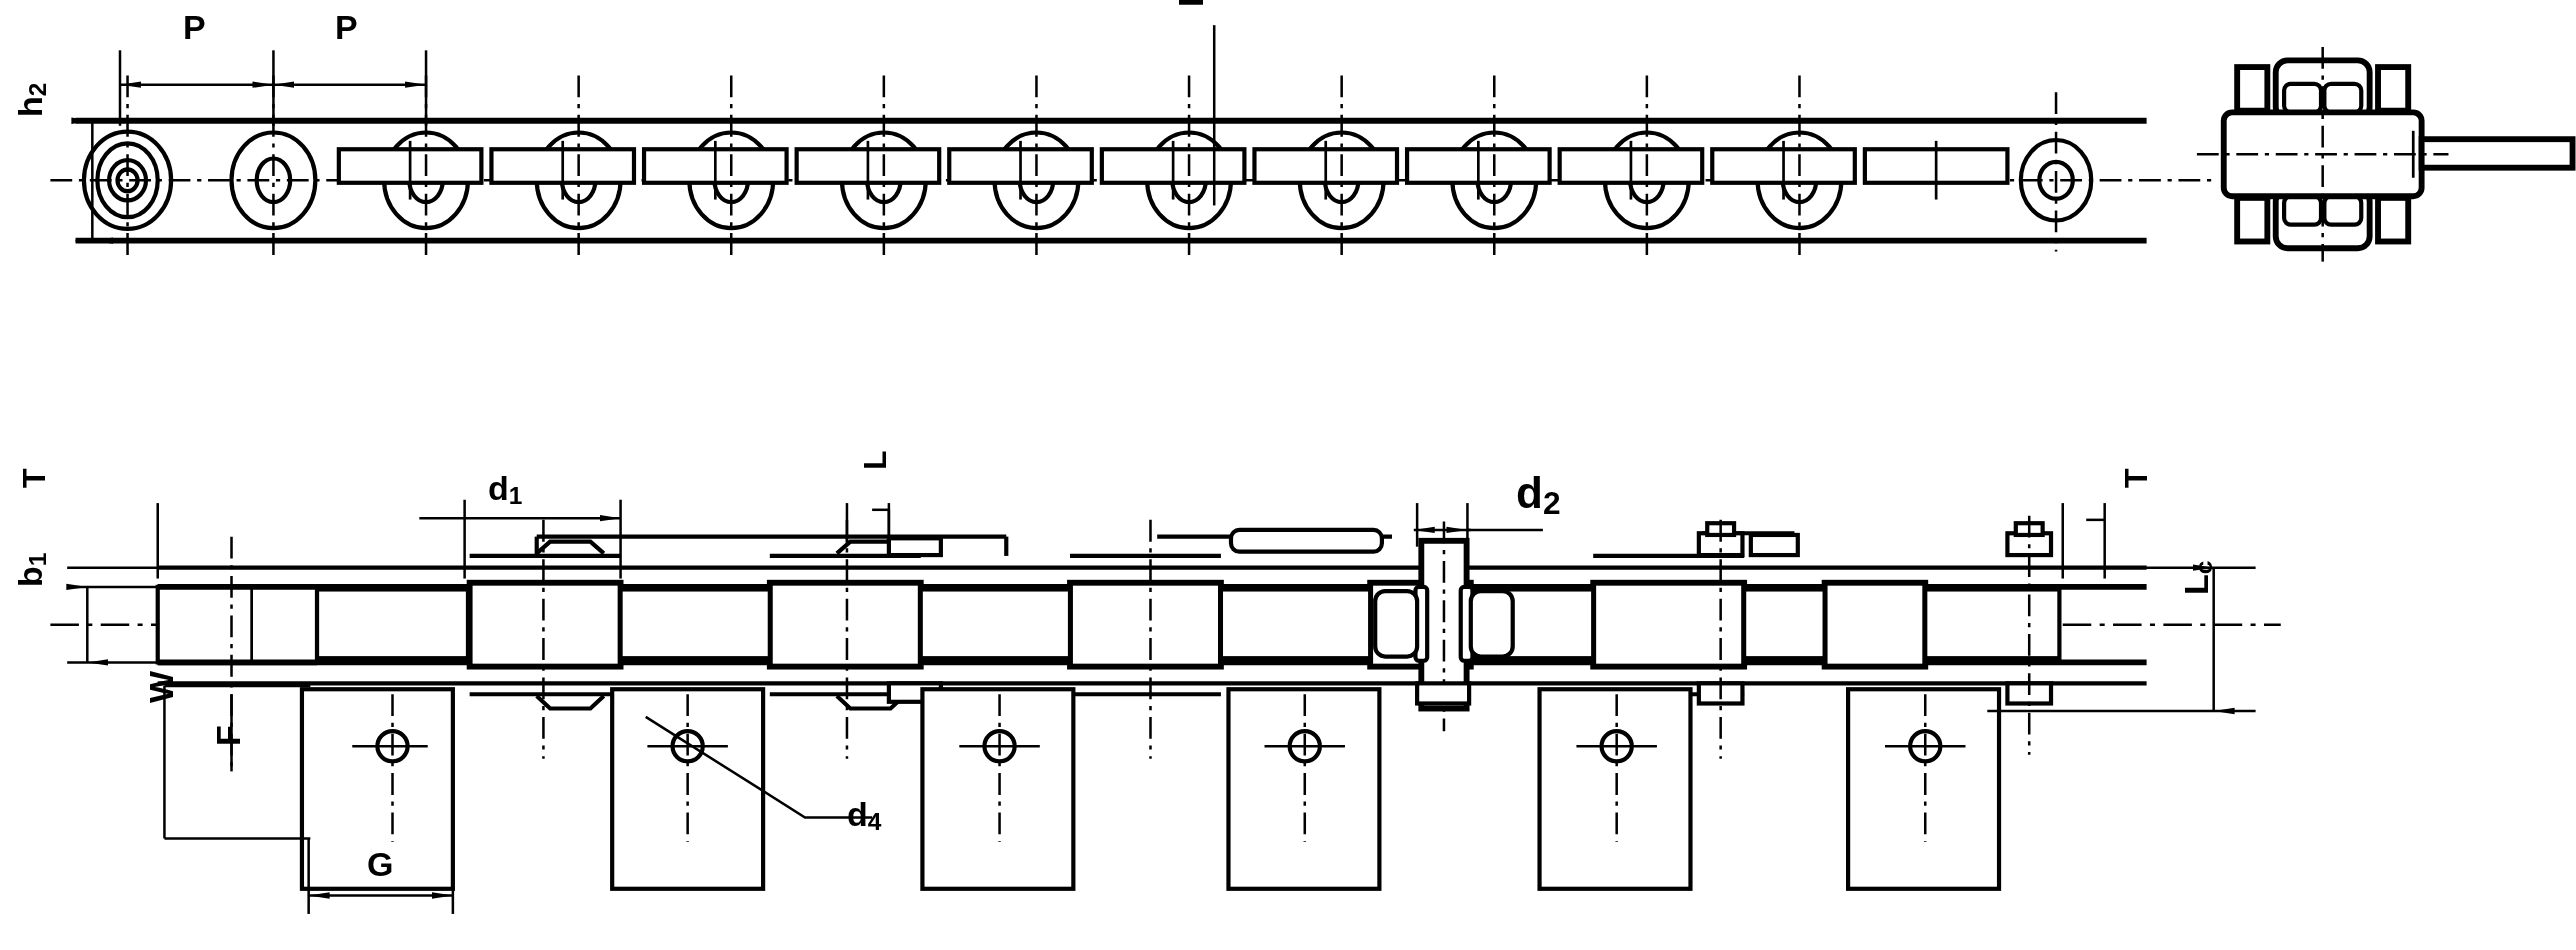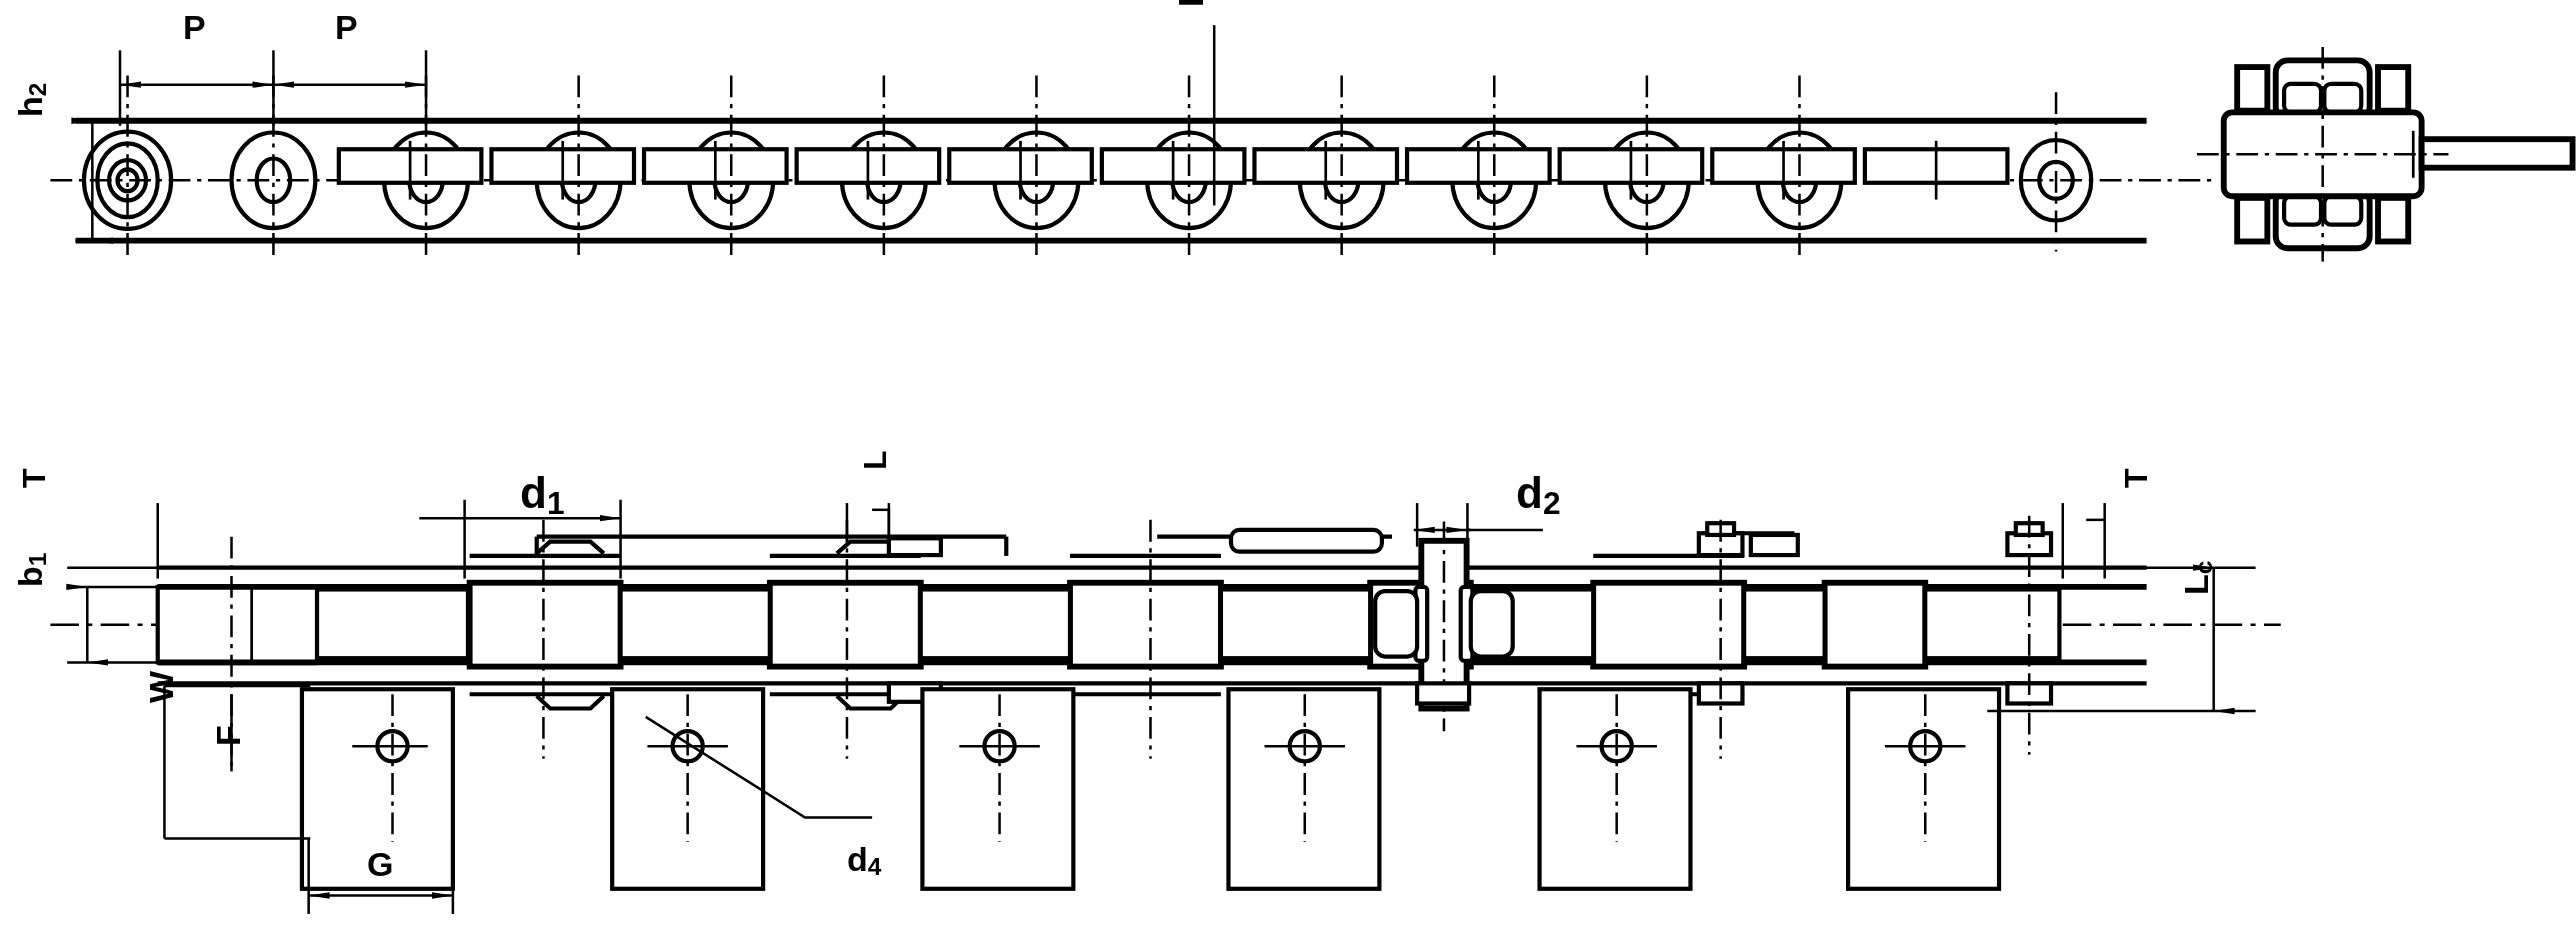--- a/index.html
+++ b/index.html
@@ -400,27 +400,27 @@
   <div class="lbl" style="left:335px; top:10px; font-size:34px;"><span>P</span></div>
 
   <div class="lbl rot" style="left:13.4px; top:117px; font-size:34px;"><span>h</span><span class="sub">2</span></div>
 
   <div class="lbl rot" style="left:1174px; top:6.7px; font-size:34px;"><span>h</span></div>
 
   <div class="lbl rot" style="left:18.4px; top:488px; font-size:32px;"><span>T</span></div>
 
   <div class="lbl rot" style="left:13.4px; top:587px; font-size:34px;"><span>b</span><span class="sub">1</span></div>
 
-  <div class="lbl" style="left:520px; top:471px; font-size:44px;"><span>d</span><span class="sub">1</span></div>
+  <div class="lbl" style="left:488px; top:471px; font-size:34px;"><span>d</span><span class="sub">1</span></div>
 
   <div class="lbl rot" style="left:859px; top:470px; font-size:32px;"><span>L</span></div>
 
   <div class="lbl" style="left:1516px; top:471px; font-size:44px;"><span>d</span><span class="sub">2</span></div>
 
-  <div class="lbl" style="left:847px; top:842px; font-size:34px;"><span>d</span><span class="sub">4</span></div>
+  <div class="lbl" style="left:847px; top:797px; font-size:34px;"><span>d</span><span class="sub">4</span></div>
 
   <div class="lbl rot" style="left:2120px; top:488px; font-size:32px;"><span>T</span></div>
 
   <div class="lbl rot" style="left:2179px; top:595px; font-size:34px;"><span>L</span><span class="sub">c</span></div>
 
   <div class="lbl rot" style="left:144px; top:703px; font-size:34px;"><span>W</span></div>
 
   <div class="lbl rot" style="left:211px; top:746px; font-size:34px;"><span>F</span></div>
 
   <div class="lbl" style="left:367px; top:847px; font-size:34px;"><span>G</span></div>

